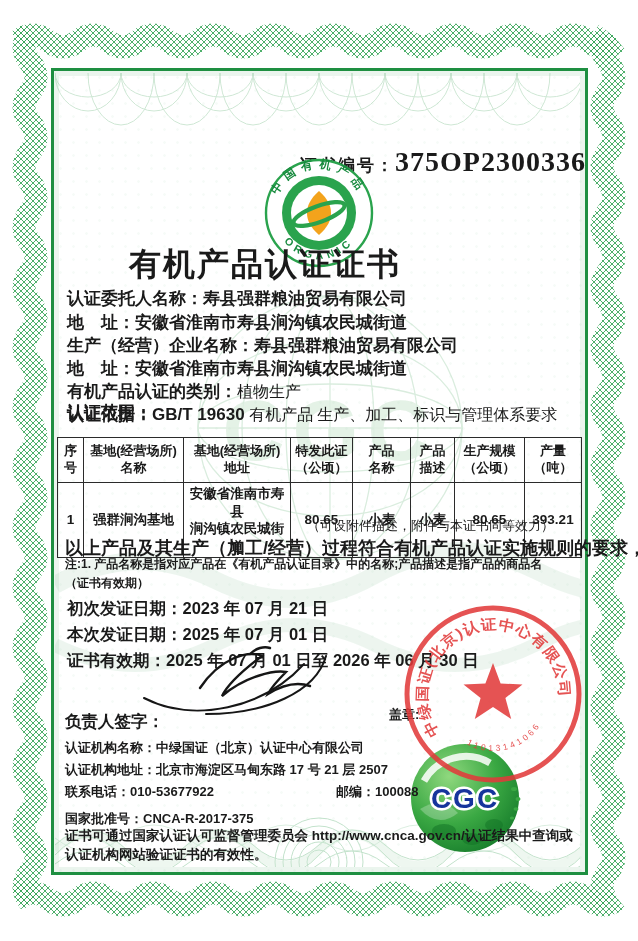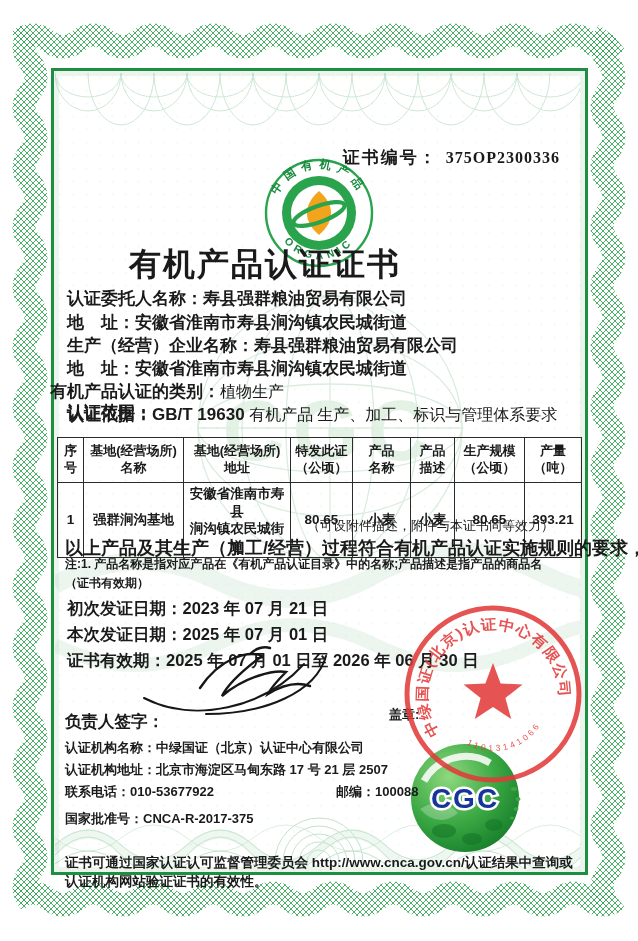--- a/index.html
+++ b/index.html
@@ -6,29 +6,29 @@
   body{width:638px;height:941px;position:relative;background:#ffffff;
        font-family:"Liberation Sans",sans-serif;color:#1a1a1a;overflow:hidden;}
   .abs{position:absolute;white-space:nowrap;z-index:3;}
   #decor{position:absolute;left:0;top:0;z-index:0;}
   .inner-rect{position:absolute;left:51px;top:68px;width:531px;height:801px;
       border:3px solid #1e8f41;z-index:1;
       box-shadow:inset 0 0 0 5px rgba(120,190,140,.15);
       background-image:radial-gradient(circle,rgba(170,215,185,.10) 1px,transparent 1.6px);
       background-size:13px 13px;}
   .certno{font-size:17px;font-weight:700;letter-spacing:2px;}
-  .certno .num{font-family:"Liberation Serif",serif;font-size:16px;letter-spacing:1px;font-weight:600;margin-left:8px;}
+  .certno .num{font-family:"Liberation Serif",serif;font-size:28px;letter-spacing:1px;font-weight:600;}
   .title{font-size:32px;font-weight:800;letter-spacing:2px;text-align:center;width:530px;left:0;}
   .field{font-size:17px;font-weight:700;}
   .kai{font-family:"Liberation Serif",serif;font-weight:500;}
   .statement{font-size:18px;font-weight:700;}
   .note{font-size:12px;font-weight:600;}
   .datel{font-size:16.5px;font-weight:700;}
   .org{font-size:13px;font-weight:700;}
-  .footer{font-size:13.5px;font-weight:700;margin-top:27px;}
+  .footer{font-size:13.5px;font-weight:700;}
   table.scope{position:absolute;left:57px;top:437px;z-index:3;border-collapse:collapse;
       table-layout:fixed;width:524px;background:transparent;}
   table.scope th,table.scope td{border:1.6px solid #2b2b2b;text-align:center;
       padding:2px 1px;line-height:1.3;}
   table.scope th{font-size:13px;font-weight:700;height:40px;}
   table.scope td{font-size:13.5px;font-weight:600;height:40px;}
   svg text{font-family:"Liberation Sans",sans-serif;}
 </style>
 </head>
 <body>
@@ -112,21 +112,21 @@
     <textPath href="#arcB" startOffset="50%" text-anchor="middle">ORGANIC</textPath>
   </text>
 </svg>
 
 <div class="abs title" style="top:243px;">有机产品认证证书</div>
 
 <div class="abs field" style="top:287px;left:67px;">认证委托人名称：寿县强群粮油贸易有限公司</div>
 <div class="abs field" style="top:311px;left:67px;">地　址：安徽省淮南市寿县涧沟镇农民城街道</div>
 <div class="abs field" style="top:334px;left:67px;">生产（经营）企业名称：寿县强群粮油贸易有限公司</div>
 <div class="abs field" style="top:357px;left:67px;">地　址：安徽省淮南市寿县涧沟镇农民城街道</div>
-<div class="abs field" style="top:380px;left:50px;">
+<div class="abs field" style="top:380px;left:67px;">
   <span>有机产品认证的类别：</span><span class="kai" style="font-size:16px;">植物生产</span>
 </div>
 <div class="abs field" style="top:403px;left:67px;">
   <span>认证依据：</span><span>GB/T 19630</span>
   <span class="kai" style="font-size:16px;">有机产品 生产、加工、标识与管理体系要求</span>
 </div>
 <div class="abs field" style="top:401px;left:67px;">认证范围：</div>
 
 <table class="scope">
   <colgroup>

